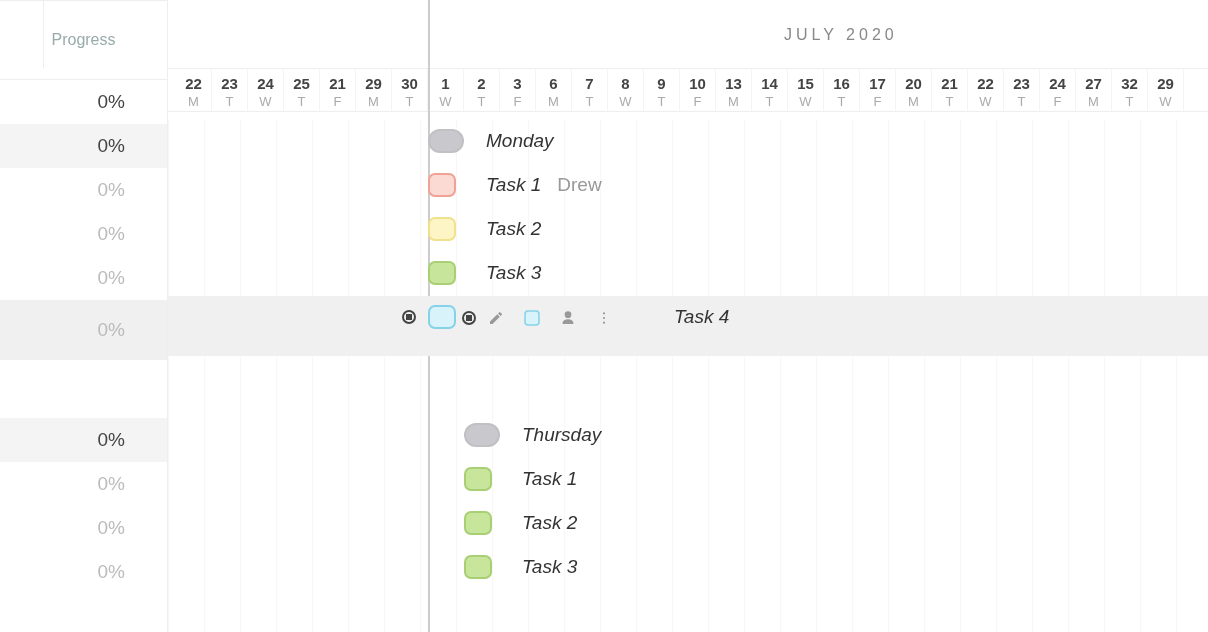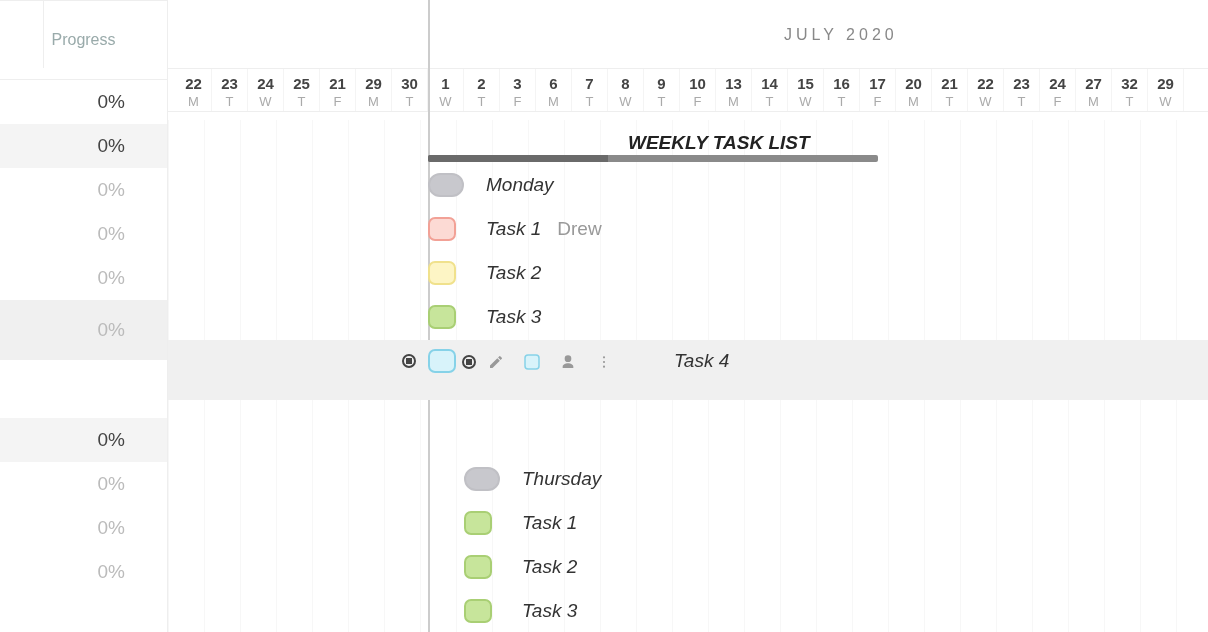--- a/index.html
+++ b/index.html
@@ -245,25 +245,20 @@
         <div class="day-col">
           <div class="day-num">29</div>
           <div class="day-wd">W</div>
         </div>
       </div>
     <div class="divider-strong"></div>
 
     <div class="grid-bg"></div>
 
     <div class="rows-area" id="rows-area">
-      <div class="gantt-header-row">
-        <div class="title-bar"></div>
-        <div class="dark-segment"></div>
-        <div class="title-text">WEEKLY TASK LIST</div>
-      </div>
     <div class="gantt-row">
           <div class="task-chip chip-gray" style="left: 260px;"></div>
           <div class="task-label" style="left: 318px;">Monday</div>
         </div>
         <div class="gantt-row">
           <div class="task-chip chip-red" style="left: 260px;"></div>
           <div class="task-label" style="left: 318px;">Task 1<span class="assignee">Drew</span></div>
         </div>
         <div class="gantt-row">
           <div class="task-chip chip-yellow" style="left: 260px;"></div>

